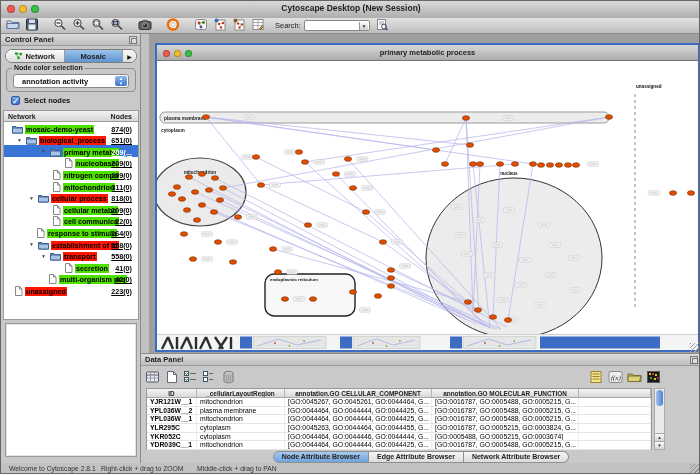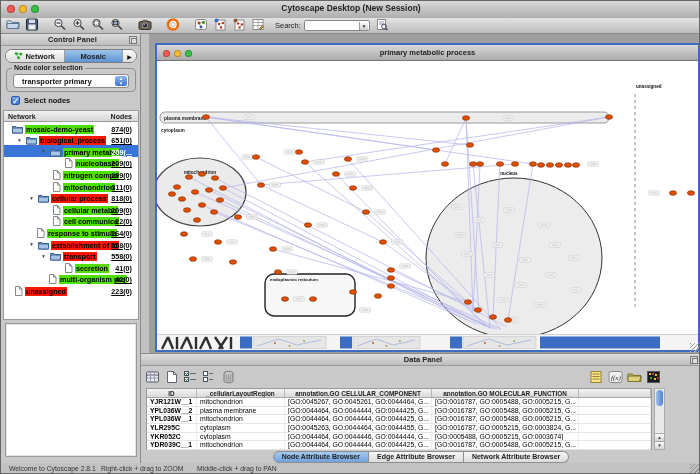--- a/index.html
+++ b/index.html
@@ -12,21 +12,21 @@
   .l-red{background:#f25a52;} .l-yellow{background:#f7bd2e;} .l-green{background:#37c248;}
   .tb-title{position:absolute;left:0;right:0;top:2px;text-align:center;font-size:8.5px;font-weight:bold;color:#222;}
   
   .toolbar{position:absolute;left:0;top:17px;width:700px;height:16px;background:linear-gradient(#e3e3e3,#bdbdbd);border-bottom:1px solid #8a8a8a;display:flex;align-items:center;}
   .tico{width:14px;height:13px;margin-left:5px;flex:none;}
   .search-label{font-size:7.5px;color:#222;margin-left:10px;}
   .search-box{width:66px;height:11px;background:#fff;border:1px solid #888;border-radius:2px;margin-left:3px;position:relative;font-size:7px;}
   .search-arrow{position:absolute;right:1px;top:1px;width:9px;height:8px;background:linear-gradient(#fdfdfd,#cfcfcf);border-left:1px solid #999;font-size:5px;line-height:8px;text-align:center;color:#333;}
   
   .cpanel{position:absolute;left:0;top:33px;width:140px;height:429px;background:#c9c9c9;border-right:1px solid #8a8a8a;}
-  .phead{position:absolute;left:0;top:0;width:100%;height:12px;background:linear-gradient(#dcdcdc,#bfbfbf);border-bottom:1px solid #9a9a9a;font-size:7.5px;font-weight:bold;color:#222;padding:1px 0 0 4px;text-align:center;}
+  .phead{position:absolute;left:0;top:0;width:100%;height:12px;background:linear-gradient(#dcdcdc,#bfbfbf);border-bottom:1px solid #9a9a9a;font-size:7.5px;font-weight:bold;color:#222;padding:1px 0 0 4px;}
   .float-ic{position:absolute;right:3px;top:2px;width:8px;height:8px;border:1px solid #777;background:#ddd;}
   .float-ic:after{content:"";position:absolute;left:1px;top:1px;width:4px;height:4px;border:1px solid #777;}
   .cp-tabs{position:absolute;left:4px;top:15px;width:132px;height:14px;display:flex;border:1px solid #7d7d7d;border-radius:7px;overflow:hidden;background:#f2f2f2;}
   .cp-tab{flex:1;display:flex;align-items:center;justify-content:center;font-size:7.5px;font-weight:bold;color:#222;background:linear-gradient(#fbfbfb,#dcdcdc);border-right:1px solid #9a9a9a;gap:2px;}
   .cp-tab.sel{background:linear-gradient(#9cc4ea,#5e95d4);}
   .cp-tab-arrow{flex:none;width:13px;display:flex;align-items:center;justify-content:center;font-size:6px;color:#111;background:linear-gradient(#fbfbfb,#dcdcdc);}
   .groupbox{position:absolute;left:5px;top:34px;width:130px;height:24px;border:1px solid #909090;border-radius:4px;}
   .groupbox legend,.gb-legend{position:absolute;left:5px;top:-5px;background:#c9c9c9;font-size:7px;font-weight:bold;color:#222;padding:0 2px;}
   .combo{position:absolute;left:6px;top:5px;width:116px;height:14px;background:#fff;border:1px solid #8a8a8a;border-radius:3px;font-size:7.5px;font-weight:bold;color:#111;padding:2px 0 0 8px;}
   .combo-step{position:absolute;right:1px;top:1px;width:12px;height:10px;background:linear-gradient(#8cb6ee,#3f74cf);border-radius:2px;color:#fff;font-size:4.5px;line-height:5px;text-align:center;}
@@ -185,21 +185,21 @@
           <span>Network</span>
         </div>
         <div class="cp-tab sel">
           <span>Mosaic</span>
         </div>
         <div class="cp-tab-arrow">▶</div>
       </div>
     <div class="groupbox">
       <span class="gb-legend">Node color selection</span>
       <div class="combo">
-        <span>transporter primary</span>
+        <span>annotation activity</span>
         <span class="combo-step">▲<br>▼</span>
       </div>
     </div>
     <div class="checkrow">
       <span class="checkbox">✓</span>
       <span>Select nodes</span>
     </div>
     <div class="treehead">
       <span class="c1">Network</span>
       <span class="c2">Nodes</span>

